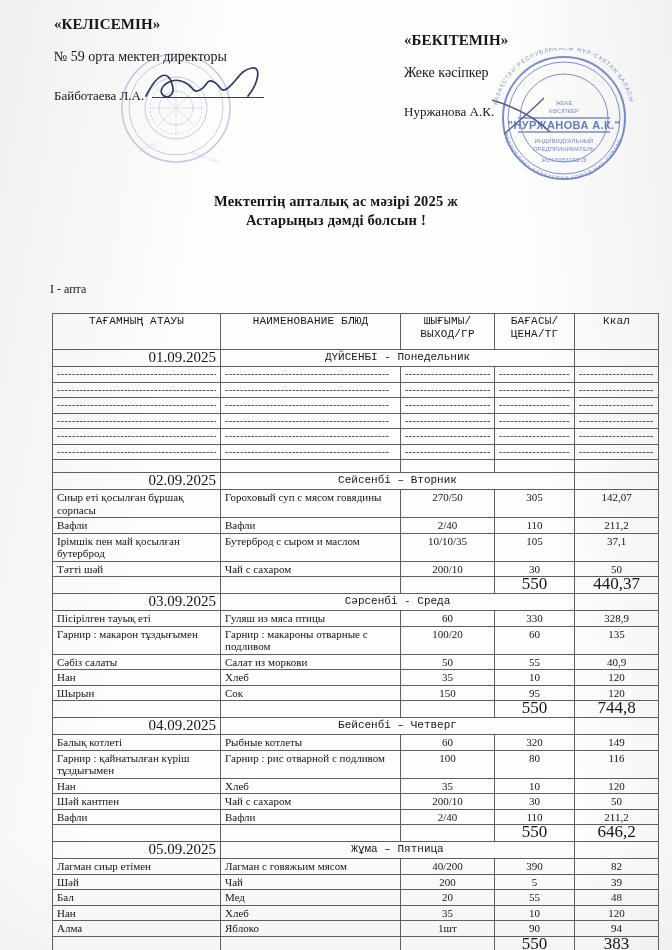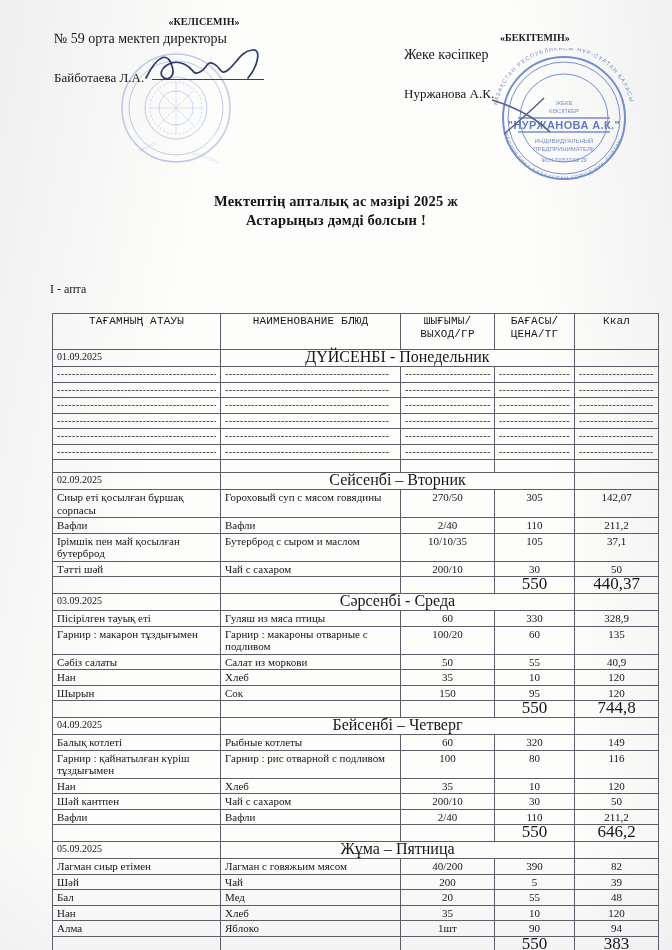--- a/index.html
+++ b/index.html
@@ -29,24 +29,23 @@
   .header {
     position: relative;
     padding: 18px 14px 0 14px;
     height: 170px;
   }
   .hdr-col { position: absolute; }
   .hdr-left { left: 54px; top: 16px; width: 300px; }
   .hdr-right { left: 404px; top: 32px; width: 262px; }
   .hdr-title {
     font-weight: bold;
-    font-size: 10px;
+    font-size: 15px;
     letter-spacing: .1px;
-    margin-bottom: 4px;
-    text-align: center;
+    margin-bottom: 16px;
   }
   .hdr-line {
     font-size: 14px;
     line-height: 15px;
     white-space: nowrap;
   }
   .signer {
     font-size: 13px;
     margin-top: 24px;
     position: relative;
@@ -118,29 +117,30 @@
 
   td.num { text-align: center; }
   td.kk { text-align: left; }
   td.ru { text-align: left; }
 
   tr.day-row td {
     height: 17px;
   }
   td.date-cell {
     font-weight: bold;
-    font-size: 10px;
-    text-align: left;
+    font-size: 15px;
+    text-align: right;
     padding-top: 2px;
   }
   td.dayname-cell {
     font-weight: bold;
-    font-size: 16px;
+    font-size: 11px;
     text-align: center;
     padding-top: 1px;
+    font-family: Liberation Mono, monospace;
   }
   tr.total-row td {
     font-weight: normal;
     font-size: 17px;
     text-align: center;
     height: 17px;
   }
   tr.dash-row td { height: 13px; }
   .dashes {
     display: block;

